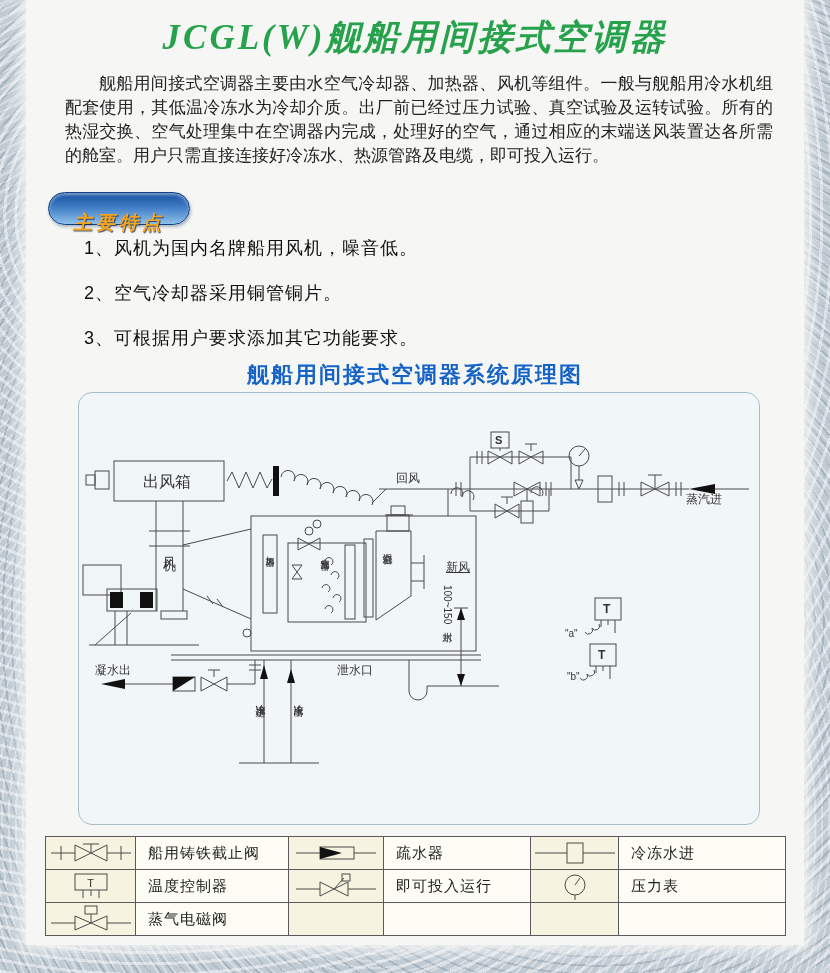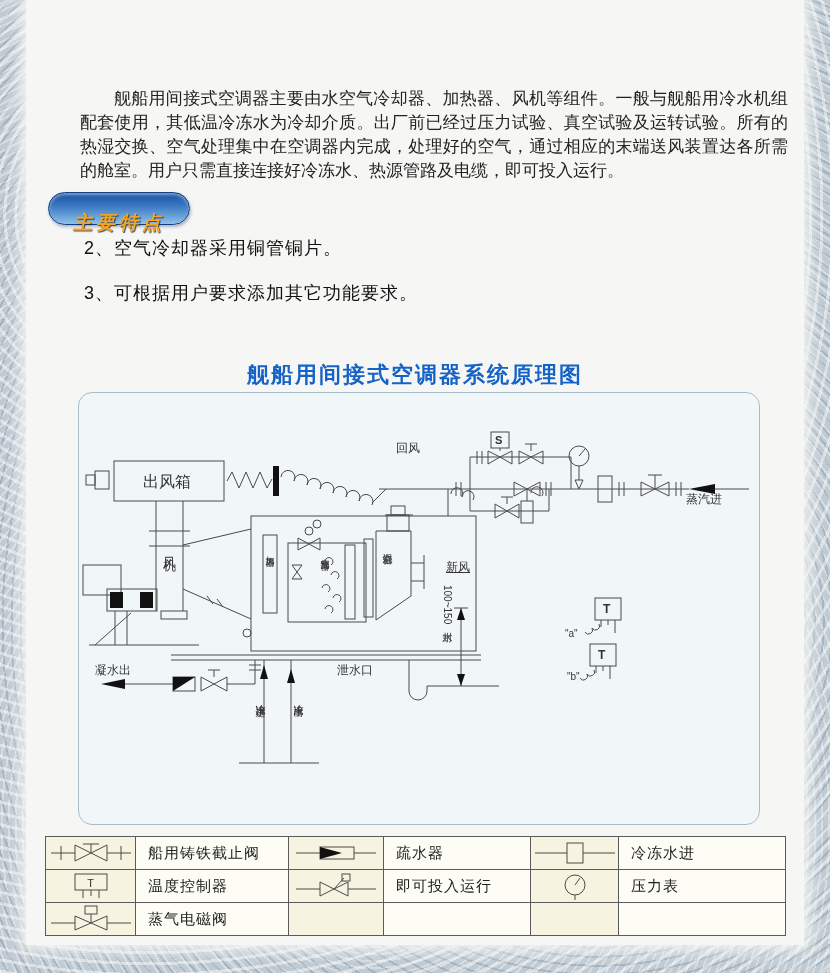--- a/index.html
+++ b/index.html
@@ -18,21 +18,21 @@
     box-shadow:0 0 14px 6px rgba(246,247,244,.9);
   }
   .main-title{
     position:absolute;left:0;top:14px;width:100%;text-align:center;
     font-size:35px;font-weight:bold;font-style:italic;letter-spacing:3px;
     color:#27a24c;font-family:"Liberation Serif",serif;
   }
   .intro{
     position:absolute;left:39px;top:72px;width:708px;
     font-size:17px;line-height:1.42;color:#222;text-indent:2em;
-    text-align:justify;margin:15px;
+    text-align:justify;margin:0;
   }
   .badge{
     position:absolute;left:22px;top:192px;width:140px;height:31px;
     border-radius:17px;border:1px solid #0f3f85;
     background:linear-gradient(180deg,#16509f 0%,#3f7cc4 45%,#8fc0ea 100%);
     display:flex;align-items:center;justify-content:center;
     box-shadow:inset 0 2px 3px rgba(255,255,255,.45), 1px 2px 3px rgba(40,60,90,.35);
   }
   .badge span{
     font-size:19px;font-weight:bold;font-style:italic;letter-spacing:4px;
@@ -62,28 +62,30 @@
   .legend td.lab{background:#fdfdf6;padding-left:12px;}
   .lsym{vertical-align:middle;}
   .stroke{stroke:#4a4a4a;stroke-width:1;fill:none;}
   .fillb{fill:#111;stroke:none;}
 </style>
 </head>
 <body>
 
 <div class="content">
 
+  <div class="main-title">JCGL(W)舰船用间接式空调器</div>
 
   <p class="intro">舰船用间接式空调器主要由水空气冷却器、加热器、风机等组件。一般与舰船用冷水机组配套使用，其低温冷冻水为冷却介质。出厂前已经过压力试验、真空试验及运转试验。所有的热湿交换、空气处理集中在空调器内完成，处理好的空气，通过相应的末端送风装置达各所需的舱室。用户只需直接连接好冷冻水、热源管路及电缆，即可投入运行。</p>
 
   <div class="badge">
     <span>主要特点</span>
   </div>
 
   <ul class="features">
+    <li>1、风机为国内名牌船用风机，噪音低。</li>
     <li>2、空气冷却器采用铜管铜片。</li>
     <li>3、可根据用户要求添加其它功能要求。</li>
   </ul>
 
   <div class="diagram-title">舰船用间接式空调器系统原理图</div>
 
   <div class="diagram-panel">
     <svg width="680" height="431" viewBox="0 0 680 431">
       <g class="stroke">
 
@@ -237,21 +239,21 @@
         <polygon points="94,298 94,284 116,284"></polygon>
         <polygon points="185,272 181,286 189,286"></polygon>
         <polygon points="212,276 208,290 216,290"></polygon>
         <polygon points="382,293 378,281 386,281"></polygon>
         <polygon points="382,215 378,227 386,227"></polygon>
       </g>
     </svg>
 
     <div class="dlabel" style="left:64px;top:81px;font-size:16px;text-align:center;">出风箱</div>
     <div class="dlabel vlabel" style="left:84px;top:153px;font-size:13px;">风机</div>
-    <div class="dlabel" style="left:317px;top:49px;text-align:center;">回风</div>
+    <div class="dlabel" style="left:317px;top:79px;text-align:center;">回风</div>
     <div class="dlabel" style="left:367px;top:168px;text-decoration:underline;">新风</div>
     <div class="dlabel vlabel" style="left:303px;top:152px;font-size:10px;letter-spacing:1px;">混合箱</div>
     <div class="dlabel vlabel" style="left:186px;top:156px;font-size:9px;letter-spacing:1px;">加热器</div>
     <div class="dlabel vlabel" style="left:241px;top:158px;font-size:9px;letter-spacing:1px;">空气冷却器</div>
     <div class="dlabel" style="left:607px;top:100px;text-align:right;">蒸汽进</div>
     <div class="dlabel" style="left:16px;top:271px;">凝水出</div>
     <div class="dlabel vlabel" style="left:176px;top:303px;font-size:10px;letter-spacing:1px;">冷冻水进</div>
     <div class="dlabel vlabel" style="left:214px;top:303px;font-size:10px;letter-spacing:1px;">冷冻水出</div>
     <div class="dlabel" style="left:258px;top:271px;">泄水口</div>
     <div class="dlabel vrot" style="left:363px;top:192px;font-size:10px;">100~150水封</div>

